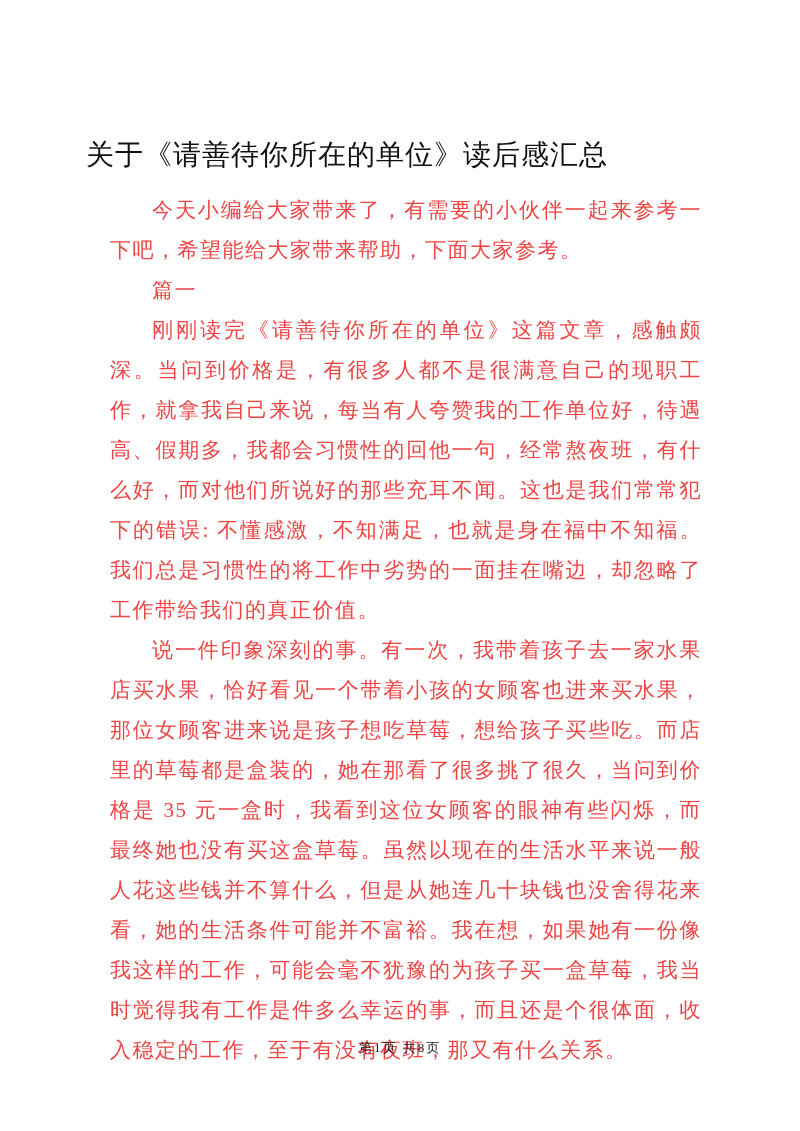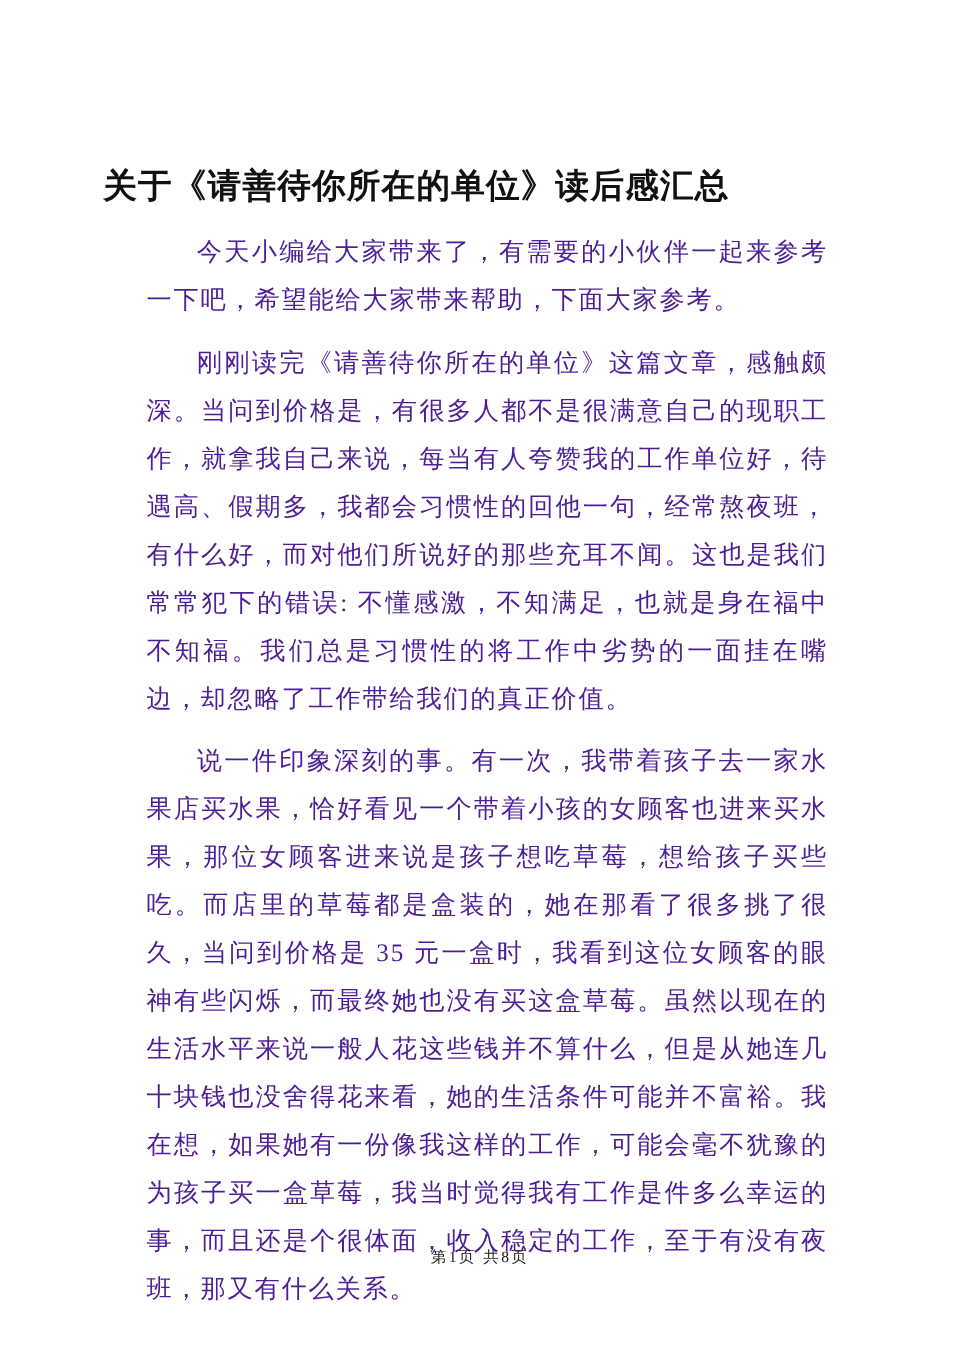--- a/index.html
+++ b/index.html
@@ -19,35 +19,35 @@
 
   
   .doc-page {
     box-sizing: border-box;
     padding: 136px 98px 0 110px;
   }
 
   .doc-title {
     margin: 0 0 16px -24px;
     font-size: 28px;
-    font-weight: bold;
+    font-weight: normal;
     letter-spacing: 1px;
     color: #111111;
     text-align: left;
   }
 
   .doc-paragraph {
-    margin: 12px;
+    margin: 0;
     font-size: 21px;
     line-height: 40px;
     letter-spacing: 1.5px;
     text-align: justify;
     text-justify: inter-ideograph;
     text-indent: 2em;
-    color: #4c1d95;
+    color: #ef4444;
   }
 
   
   .doc-footer {
     position: absolute;
     left: 0;
     bottom: 74px;
     width: 100%;
     text-align: center;
   }
@@ -59,20 +59,21 @@
   }
 </style>
 </head>
 <body>
 
 <div class="doc-page">
   <h1 class="doc-title">关于《请善待你所在的单位》读后感汇总</h1>
 
   <p class="doc-paragraph">今天小编给大家带来了，有需要的小伙伴一起来参考一下吧，希望能给大家带来帮助，下面大家参考。</p>
 
+  <p class="doc-paragraph">篇一</p>
 
   <p class="doc-paragraph">刚刚读完《请善待你所在的单位》这篇文章，感触颇深。当问到价格是，有很多人都不是很满意自己的现职工作，就拿我自己来说，每当有人夸赞我的工作单位好，待遇高、假期多，我都会习惯性的回他一句，经常熬夜班，有什么好，而对他们所说好的那些充耳不闻。这也是我们常常犯下的错误: 不懂感激，不知满足，也就是身在福中不知福。我们总是习惯性的将工作中劣势的一面挂在嘴边，却忽略了工作带给我们的真正价值。</p>
 
   <p class="doc-paragraph">说一件印象深刻的事。有一次，我带着孩子去一家水果店买水果，恰好看见一个带着小孩的女顾客也进来买水果，那位女顾客进来说是孩子想吃草莓，想给孩子买些吃。而店里的草莓都是盒装的，她在那看了很多挑了很久，当问到价格是 35 元一盒时，我看到这位女顾客的眼神有些闪烁，而最终她也没有买这盒草莓。虽然以现在的生活水平来说一般人花这些钱并不算什么，但是从她连几十块钱也没舍得花来看，她的生活条件可能并不富裕。我在想，如果她有一份像我这样的工作，可能会毫不犹豫的为孩子买一盒草莓，我当时觉得我有工作是件多么幸运的事，而且还是个很体面，收入稳定的工作，至于有没有夜班，那又有什么关系。</p>
 </div>
 
 <div class="doc-footer">
   <span>第1页 共8页</span>
 </div>
 

